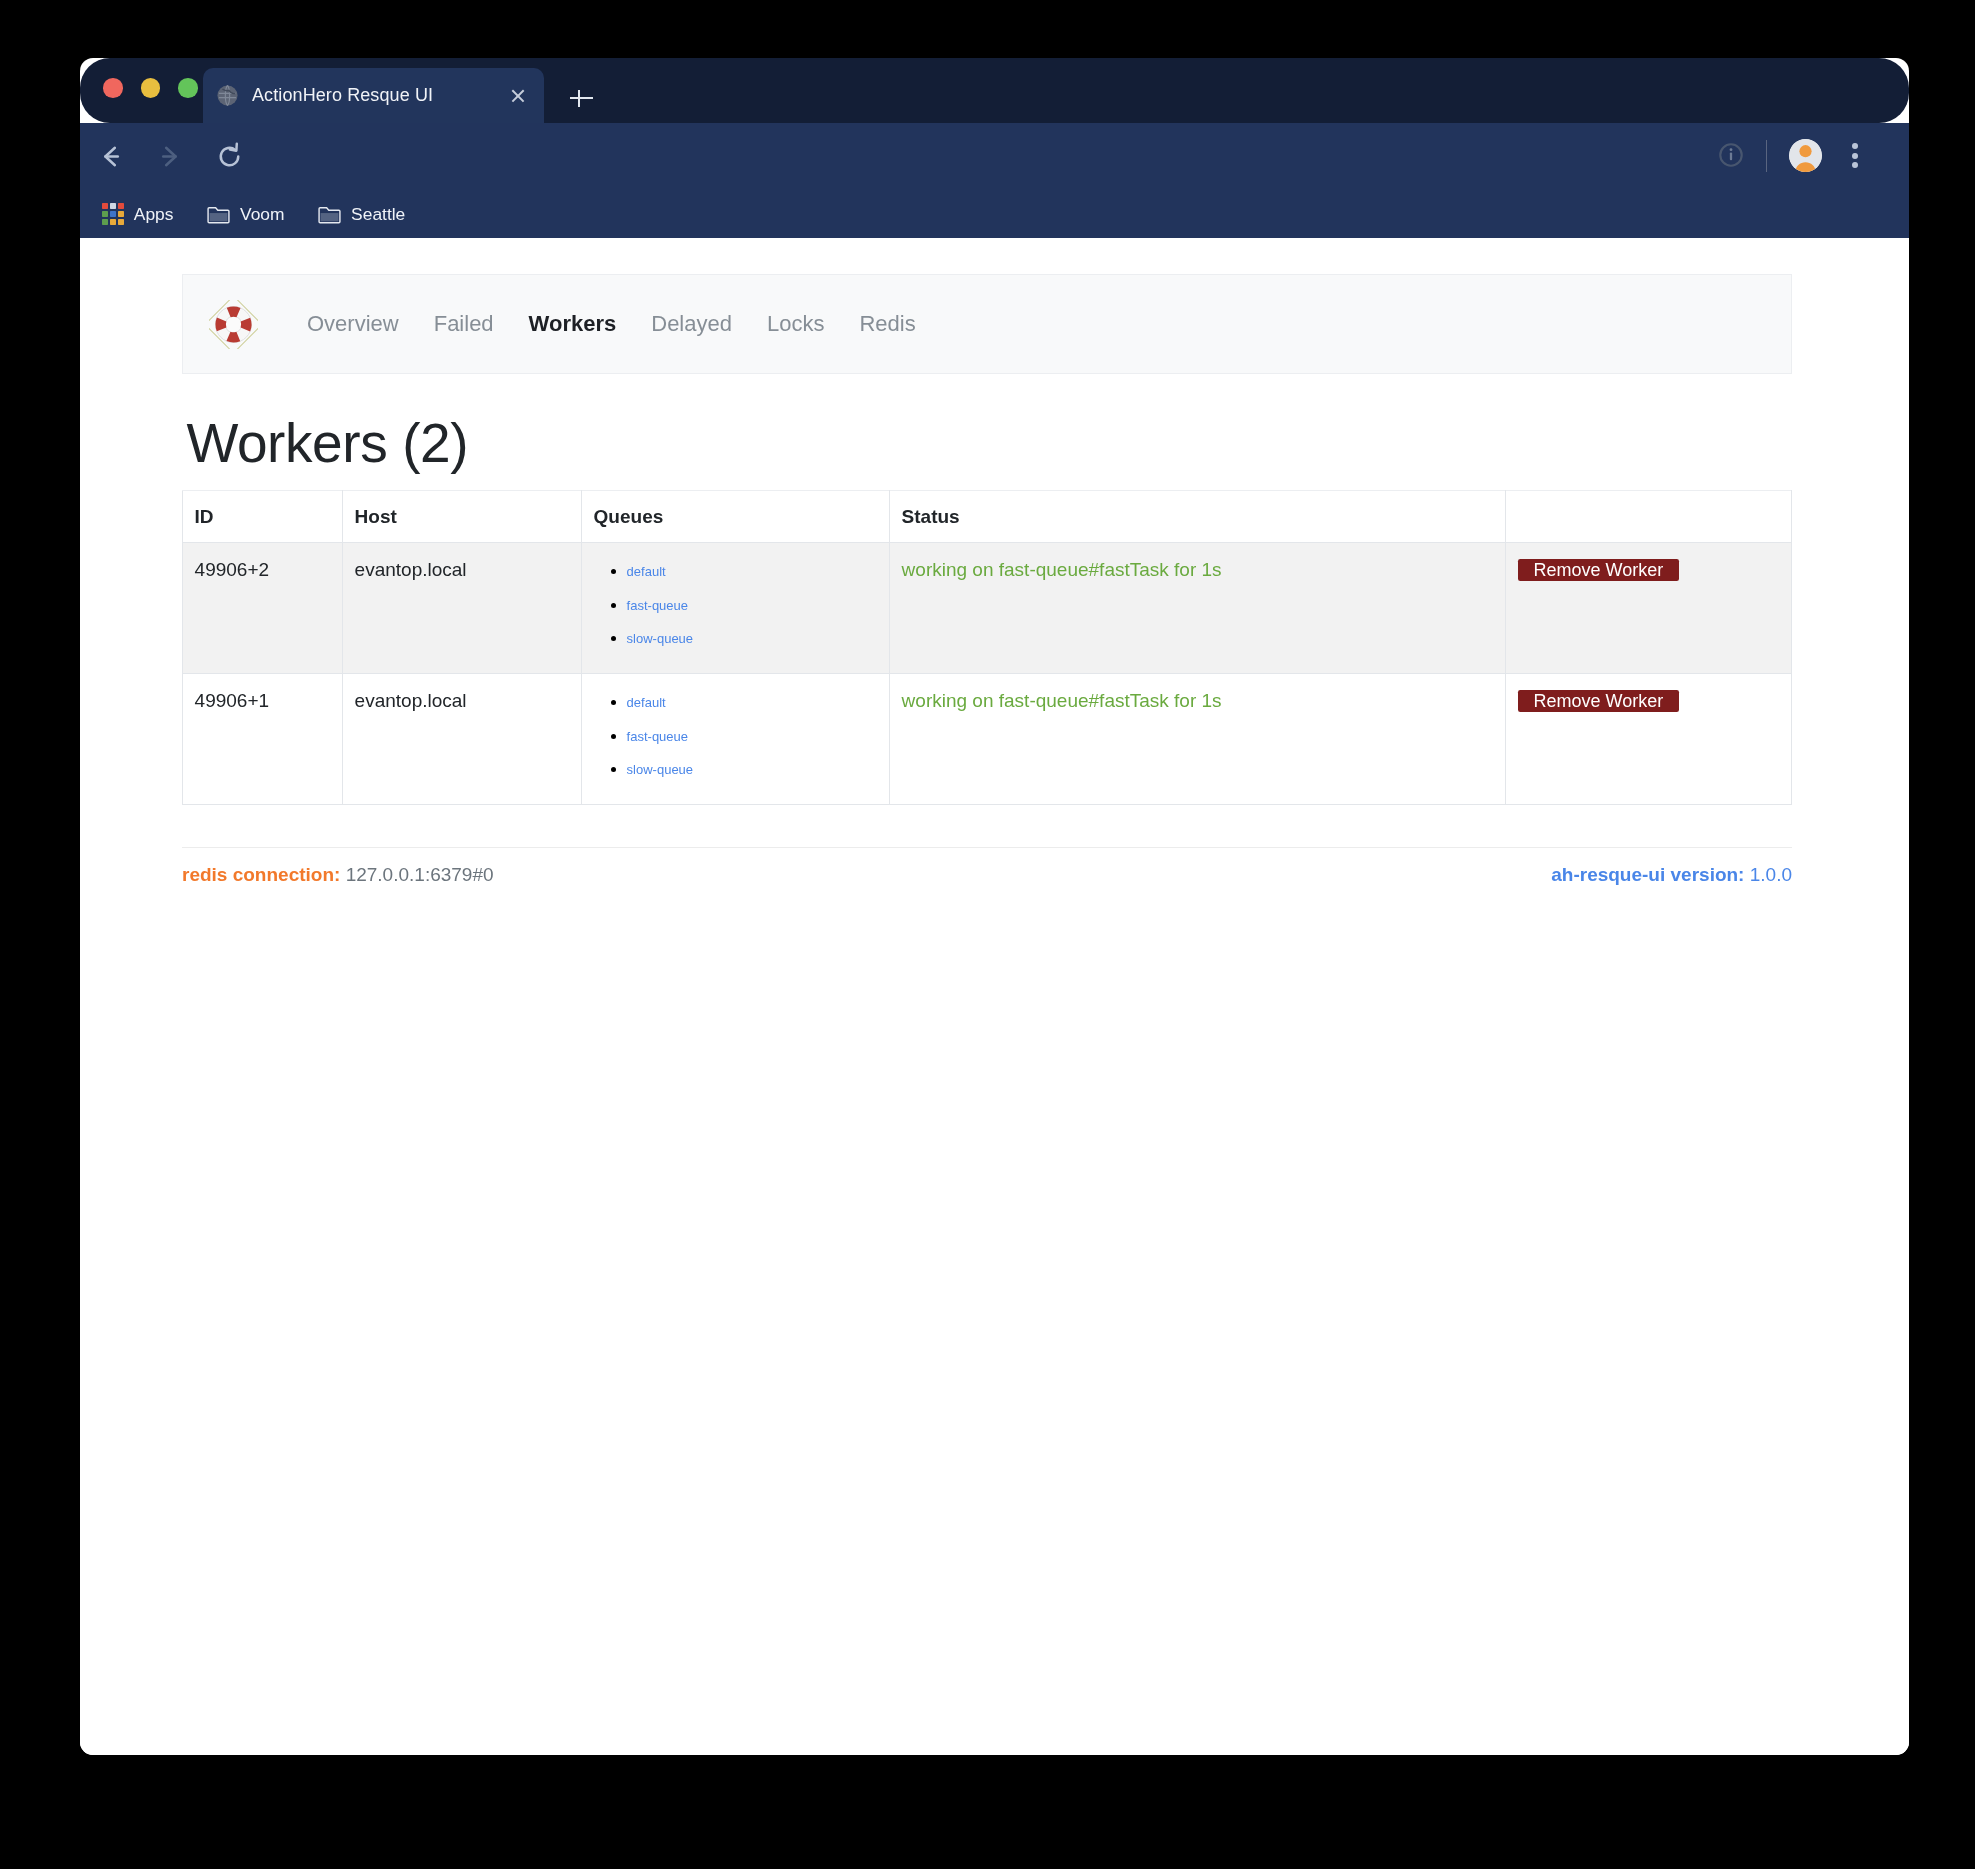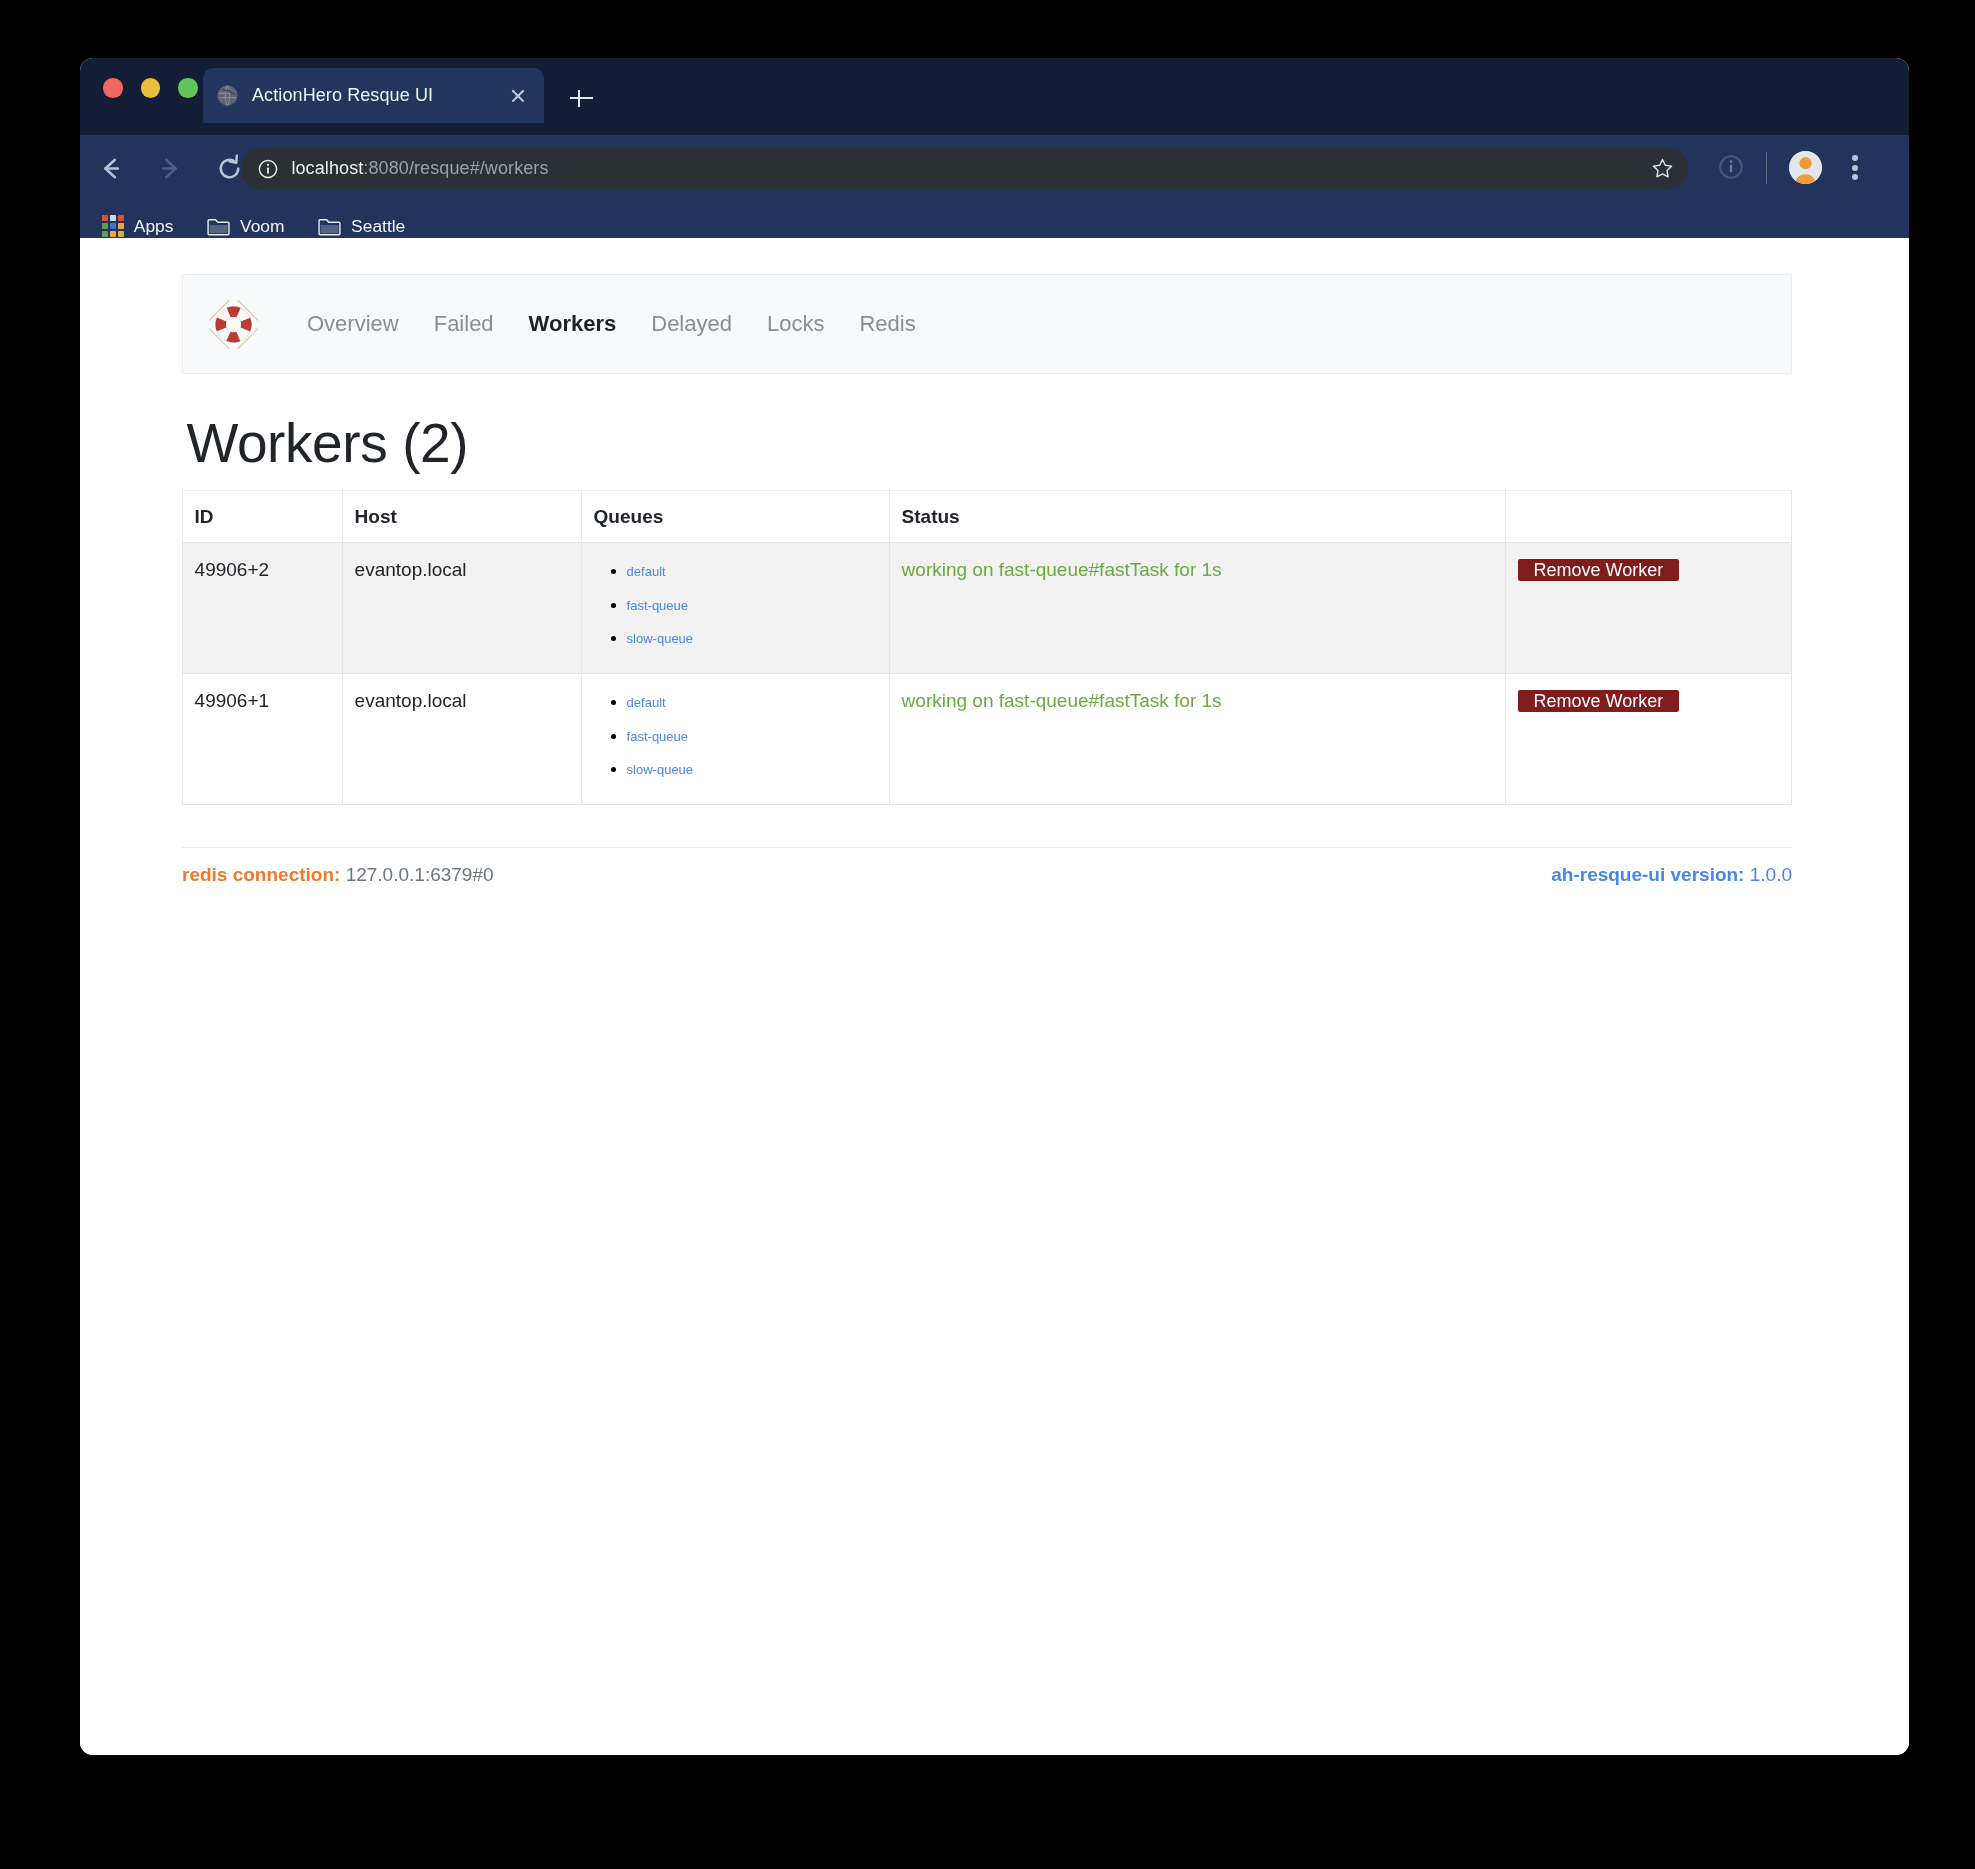--- a/index.html
+++ b/index.html
@@ -23,22 +23,23 @@
     height: 1697px;
     background: #ffffff;
     border-radius: 13px;
     overflow: hidden;
     box-shadow: 0 7.3px 44px rgba(0,0,0,0.55);
   }
 
   
   #tab-strip {
     position: relative;
-    height: 77px;
+    height: 65px;
     background: #131e36;
+    border-radius: 30px;
   }
   #traffic-lights {
     position: absolute;
     left: 23px;
     top: 20px;
     display: flex;
     gap: 18px;
   }
   .traffic-light {
     width: 19.6px;
@@ -430,35 +431,20 @@
       </svg>
     </div>
 
     <div class="nav-btn" id="reload-button">
       <svg viewBox="0 0 48 48" aria-hidden="true">
         <path d="M36 24a12 12 0 1 1-4.2-9.1" stroke="#b7c2d6" stroke-width="3.4" fill="none" stroke-linecap="round"></path>
         <path d="M34 6.5 L33.4 16 L24.5 14.3" stroke="#b7c2d6" stroke-width="3.4" fill="none" stroke-linecap="round" stroke-linejoin="round"></path>
       </svg>
     </div>
 
-    <div id="omnibox">
-      <span id="site-info-icon">
-        <svg viewBox="0 0 28 28" width="20" height="20" aria-hidden="true">
-          <circle cx="14" cy="14" r="12" stroke="#e6eaf0" stroke-width="2" fill="none"></circle>
-          <circle cx="14" cy="8.2" r="1.6" fill="#e6eaf0"></circle>
-          <rect x="12.7" y="11.6" width="2.6" height="9" rx="1.2" fill="#e6eaf0"></rect>
-        </svg>
-      </span>
-      <span id="url-text"><b>localhost</b><span>:8080/resque#/workers</span></span>
-      <span id="bookmark-star-icon">
-        <svg viewBox="0 0 32 32" width="23" height="23" aria-hidden="true">
-          <path d="M16 3.5l3.9 7.9 8.7 1.3-6.3 6.1 1.5 8.7-7.8-4.1-7.8 4.1 1.5-8.7-6.3-6.1 8.7-1.3z" stroke="#dfe4ec" stroke-width="2" fill="none" stroke-linejoin="round"></path>
-        </svg>
-      </span>
-    </div>
 
     <div id="extension-icon">
       <svg viewBox="0 0 42 42" width="30" height="30" aria-hidden="true">
         <circle cx="21" cy="21" r="15" stroke="#48566f" stroke-width="3" fill="none"></circle>
         <circle cx="21" cy="13.5" r="2" fill="#6d7b95"></circle>
         <rect x="19.4" y="17.5" width="3.2" height="11" rx="1.5" fill="#6d7b95"></rect>
       </svg>
     </div>
 
     <div id="toolbar-divider"></div>

